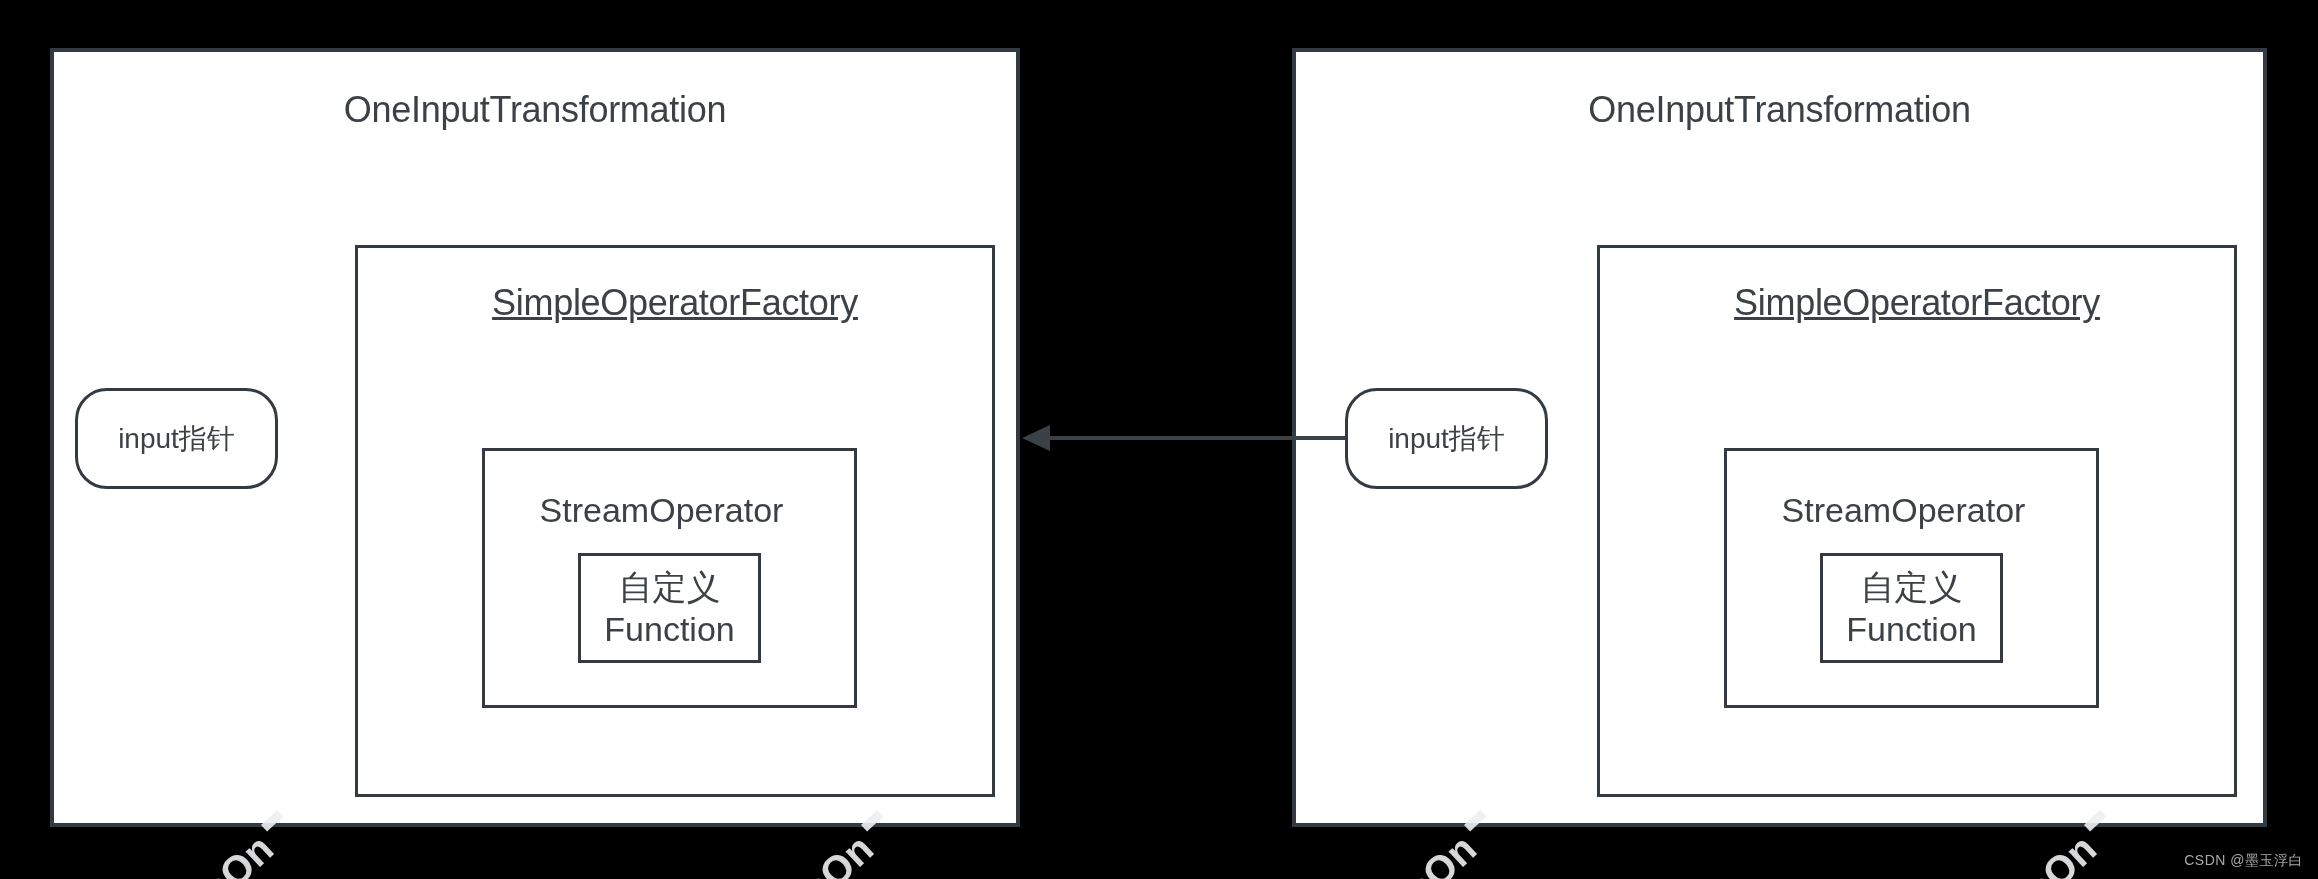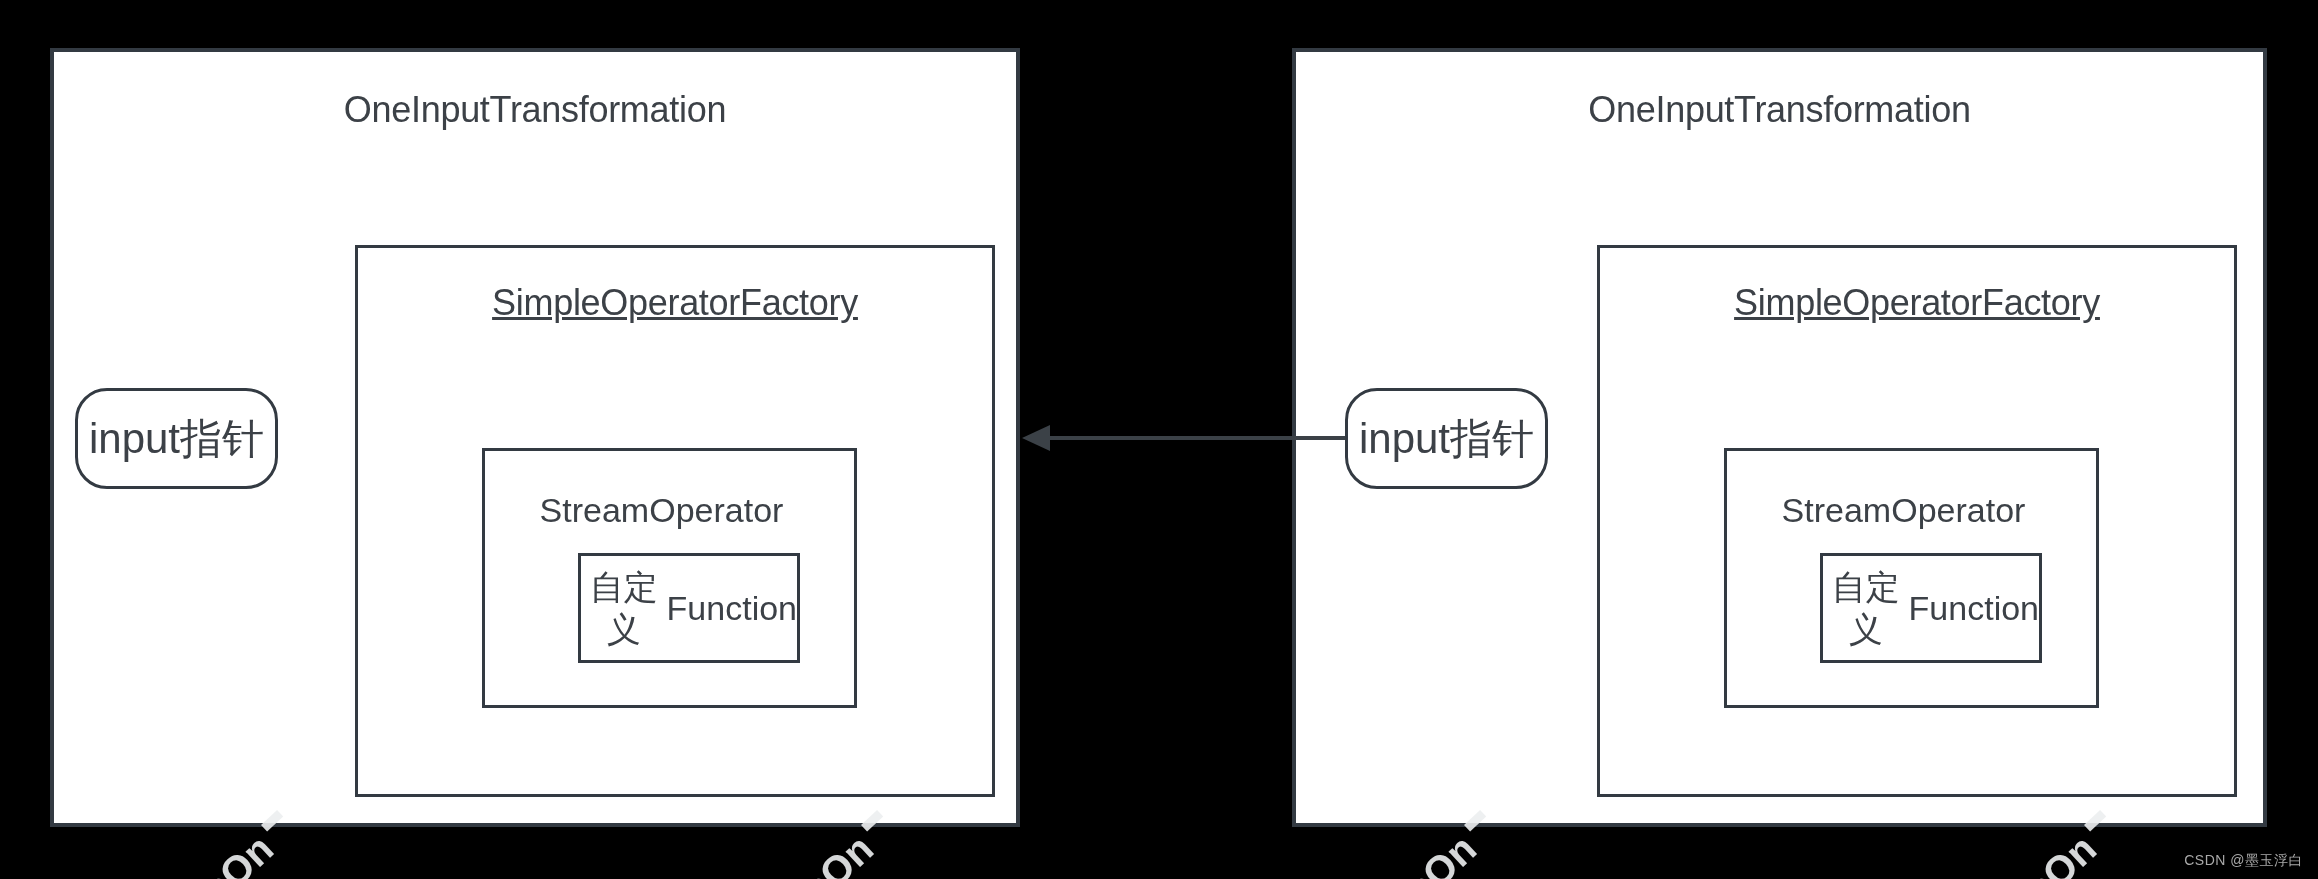--- a/index.html
+++ b/index.html
@@ -41,34 +41,34 @@
     position:absolute;left:124px;top:200px;width:375px;height:260px;
     border:3px solid var(--line-color,#333a42);box-sizing:border-box;
     background:var(--box-fill,#fff);
   }
   .so-title{
     position:absolute;top:38px;left:0;right:16px;text-align:center;
     font-size:34px;line-height:42px;color:var(--text-color,#3c4147);
   }
   
   .fn-box{
-    position:absolute;left:93px;top:102px;width:222px;height:110px;
+    position:absolute;left:93px;top:102px;width:183px;height:110px;
     border:3px solid var(--line-color,#333a42);box-sizing:border-box;
     background:var(--box-fill,#fff);
-    display:flex;flex-direction:row;align-items:center;justify-content:center;
+    display:flex;flex-direction:column;align-items:center;justify-content:center;
     font-size:34px;line-height:42px;color:var(--text-color,#3c4147);
     text-align:center;
   }
   
   .pill{
     position:absolute;top:336px;width:203px;height:101px;
     border:3.5px solid var(--line-color,#2f363d);border-radius:32px;
     box-sizing:border-box;background:var(--box-fill,#fff);
     display:flex;align-items:center;justify-content:center;
-    font-size:42px;color:var(--text-color,#3c4147);
+    font-size:28px;color:var(--text-color,#3c4147);
   }
   .d-left .pill{left:21px;}
   .d-right .pill{left:49px;}
   
   .arrow-head{
     position:absolute;left:1022px;top:425px;width:0;height:0;
     border-top:13px solid transparent;border-bottom:13px solid transparent;
     border-right:28px solid var(--arrow-color,#3b4147);
   }
   .arrow-line{

